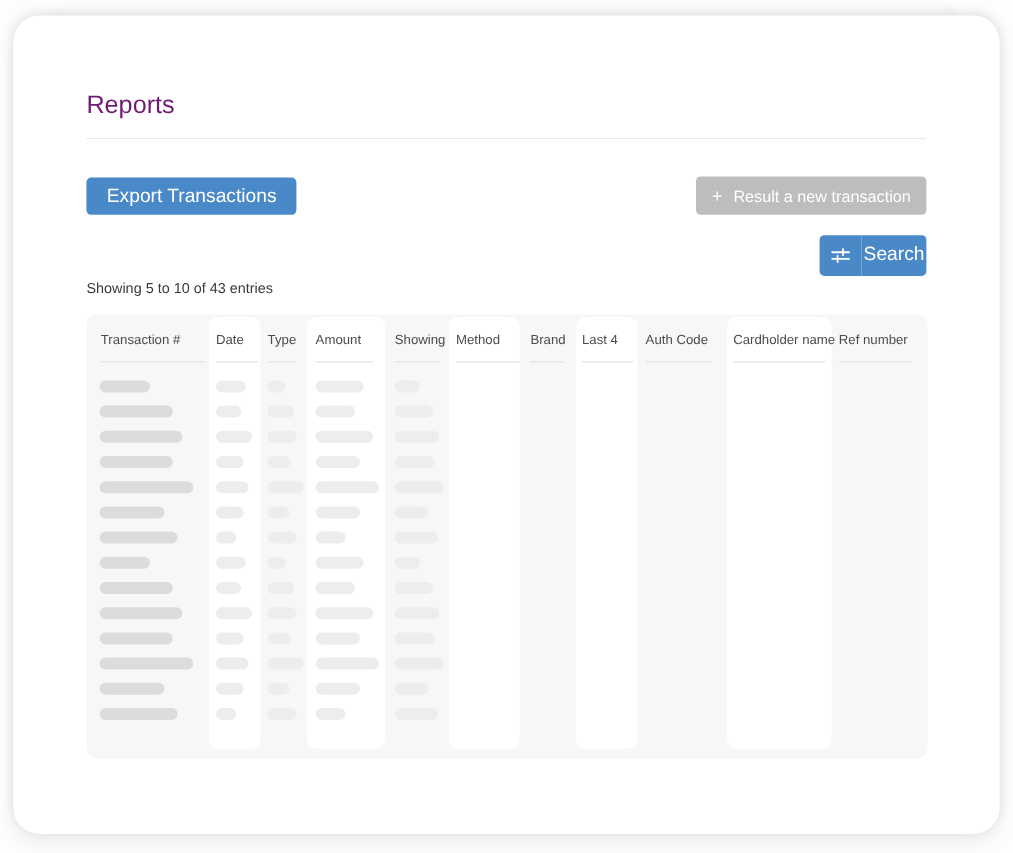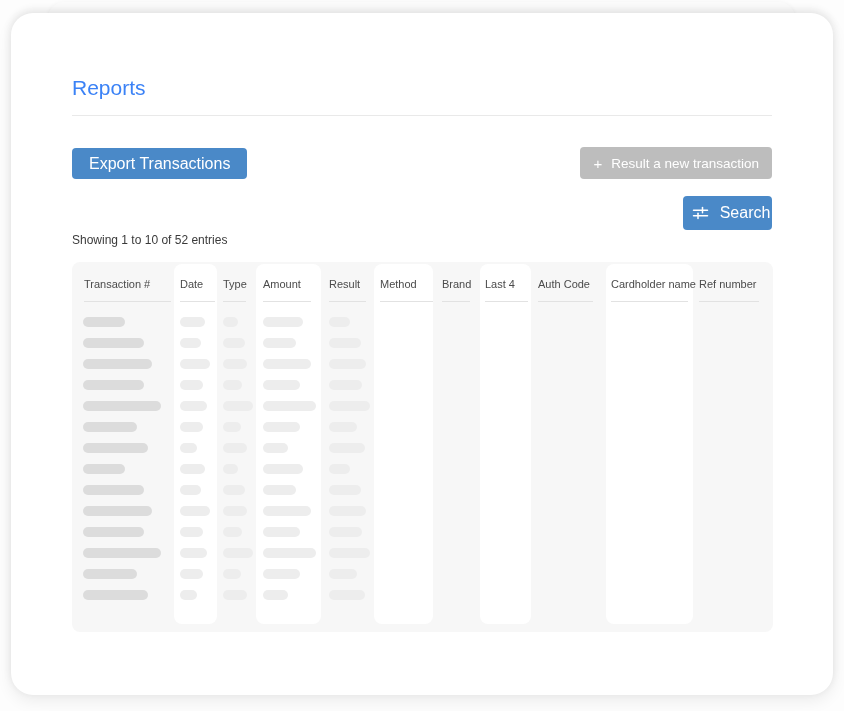--- a/index.html
+++ b/index.html
@@ -19,21 +19,21 @@
     box-shadow: 0 1px 5px rgba(0,0,0,0.06);
   }
   .app-card {
     position: absolute; left: 11px; top: 13px; width: 822px; height: 682px;
     background: #ffffff; border-radius: 22px;
     box-shadow: 0 -3px 9px rgba(0,0,0,0.09), 0 6px 16px rgba(0,0,0,0.07);
   }
 
   .page-title {
     position: absolute; left: 61px; top: 63px;
-    font-size: 21px; font-weight: 400; color: #3b82f6;
+    font-size: 21px; font-weight: 400; color: #701a75;
   }
   .header-divider {
     position: absolute; left: 61px; right: 61px; top: 102px;
     height: 1px; background: #e9e9e9;
   }
 
   .btn {
     display: inline-flex; align-items: center; justify-content: center;
     border: none; border-radius: 4px; color: #ffffff;
     font-family: inherit; font-size: 16px; cursor: pointer; white-space: nowrap;
@@ -109,21 +109,21 @@
             <line x1="1.5" y1="4.2" x2="15.5" y2="4.2"></line>
             <line x1="10.5" y1="1.6" x2="10.5" y2="6.8"></line>
             <line x1="1.5" y1="9.8" x2="15.5" y2="9.8"></line>
             <line x1="6" y1="7.2" x2="6" y2="12.4"></line>
           </svg>
         </span>
       </button>
       <button class="btn btn-primary search-btn">Search</button>
     </div>
 
-    <div class="entries-summary">Showing 1 to 10 of 52 entries</div>
+    <div class="entries-summary">Showing 5 to 10 of 43 entries</div>
 
     <div class="table">
       <div id="table-columns">
           <div class="th" style="left: 12px;">Transaction #</div>
           <div class="th-divider" style="left: 12px; width: 87px;"></div>
           <div class="pill pill-dark" style="left: 11px; top: 55px; width: 42px;"></div>
           <div class="pill pill-dark" style="left: 11px; top: 76px; width: 61px;"></div>
           <div class="pill pill-dark" style="left: 11px; top: 97px; width: 69px;"></div>
           <div class="pill pill-dark" style="left: 11px; top: 118px; width: 61px;"></div>
           <div class="pill pill-dark" style="left: 11px; top: 139px; width: 78px;"></div>
@@ -179,21 +179,21 @@
           <div class="pill pill-light" style="left: 191px; top: 139px; width: 53px;"></div>
           <div class="pill pill-light" style="left: 191px; top: 160px; width: 37px;"></div>
           <div class="pill pill-light" style="left: 191px; top: 181px; width: 25px;"></div>
           <div class="pill pill-light" style="left: 191px; top: 202px; width: 40px;"></div>
           <div class="pill pill-light" style="left: 191px; top: 223px; width: 33px;"></div>
           <div class="pill pill-light" style="left: 191px; top: 244px; width: 48px;"></div>
           <div class="pill pill-light" style="left: 191px; top: 265px; width: 37px;"></div>
           <div class="pill pill-light" style="left: 191px; top: 286px; width: 53px;"></div>
           <div class="pill pill-light" style="left: 191px; top: 307px; width: 37px;"></div>
           <div class="pill pill-light" style="left: 191px; top: 328px; width: 25px;"></div>
-          <div class="th" style="left: 257px;">Result</div>
+          <div class="th" style="left: 257px;">Showing</div>
           <div class="th-divider" style="left: 257px; width: 37px;"></div>
           <div class="pill pill-light" style="left: 257px; top: 55px; width: 21px;"></div>
           <div class="pill pill-light" style="left: 257px; top: 76px; width: 32px;"></div>
           <div class="pill pill-light" style="left: 257px; top: 97px; width: 37px;"></div>
           <div class="pill pill-light" style="left: 257px; top: 118px; width: 33px;"></div>
           <div class="pill pill-light" style="left: 257px; top: 139px; width: 41px;"></div>
           <div class="pill pill-light" style="left: 257px; top: 160px; width: 28px;"></div>
           <div class="pill pill-light" style="left: 257px; top: 181px; width: 36px;"></div>
           <div class="pill pill-light" style="left: 257px; top: 202px; width: 21px;"></div>
           <div class="pill pill-light" style="left: 257px; top: 223px; width: 32px;"></div>

